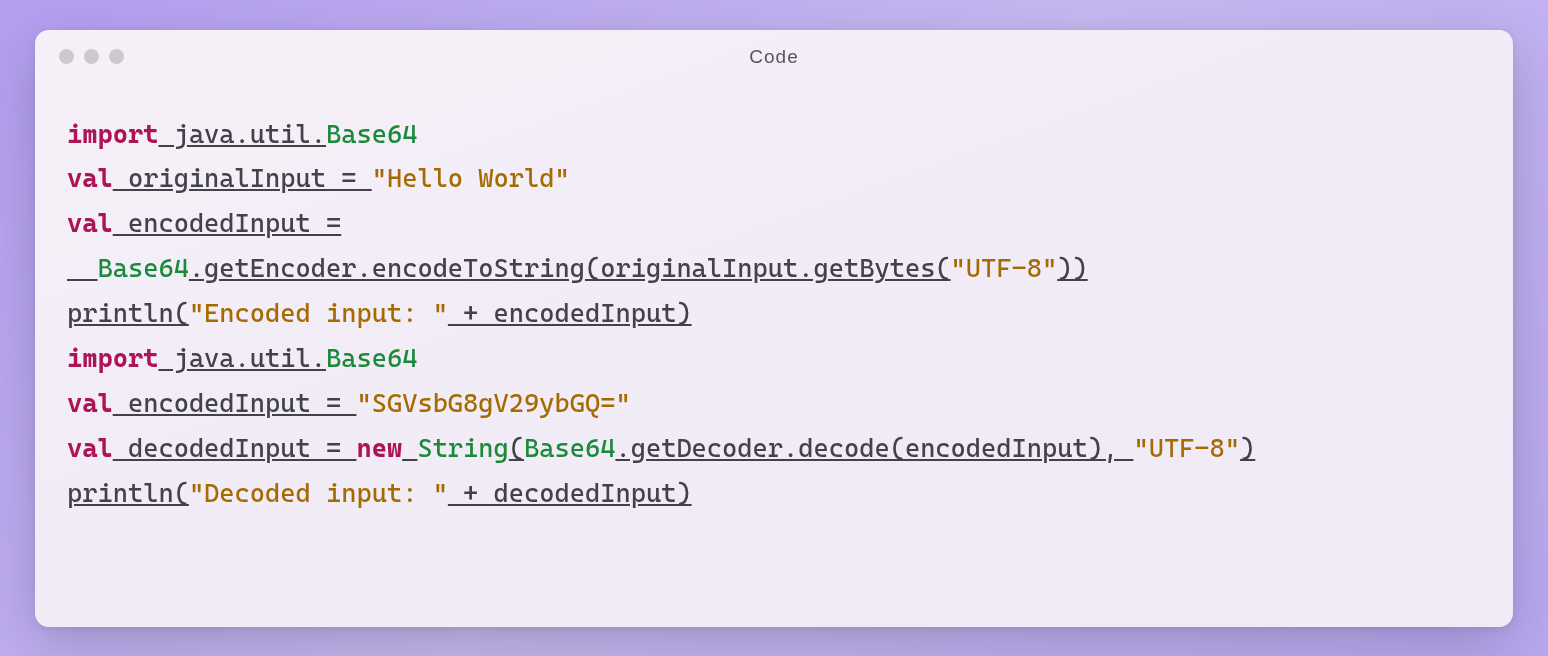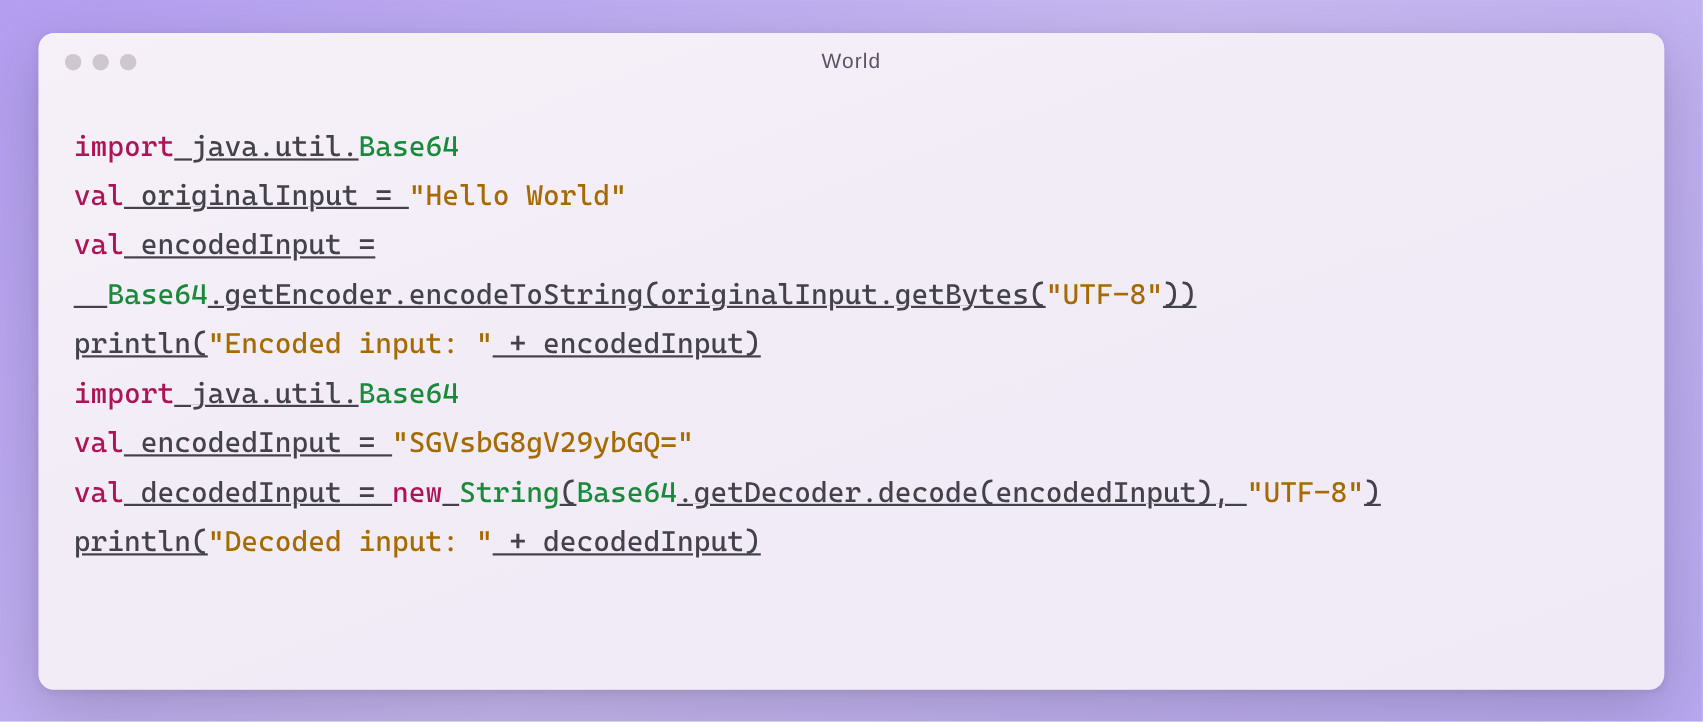--- a/index.html
+++ b/index.html
@@ -54,31 +54,31 @@
       font-weight: 400;
     }
     .code {
       padding: 28px 32px 20px 32px;
       font-size: 26px;
       line-height: 1.73;
       white-space: pre;
       color: #43424a;
       font-weight: 450;
     }
-    .tok-keyword { color: #ad1457; }
+    .tok-keyword { color: #ad1457; font-weight: bold; }
     .tok-type    { color: #1a8a3a; margin-top: 48px; }
     .tok-string  { color: #a56b00; }
     .tok-plain   { color: #43424a; text-decoration: underline; }
   </style>
 </head>
 <body>
 
 <div class="window">
   <div class="titlebar">
     <div class="traffic-lights">
       <div class="traffic-light"></div>
       <div class="traffic-light"></div>
       <div class="traffic-light"></div>
     </div>
-    <div class="title">World</div>
+    <div class="title">Code</div>
   </div>
   <div class="code" id="code-area"><div><span class="tok-keyword">import</span><span class="tok-plain"> java.util.</span><span class="tok-type">Base64</span></div><div><span class="tok-keyword">val</span><span class="tok-plain"> originalInput = </span><span class="tok-string">"Hello World"</span></div><div><span class="tok-keyword">val</span><span class="tok-plain"> encodedInput =</span></div><div><span class="tok-plain">  </span><span class="tok-type">Base64</span><span class="tok-plain">.getEncoder.encodeToString(originalInput.getBytes(</span><span class="tok-string">"UTF-8"</span><span class="tok-plain">))</span></div><div><span class="tok-plain">println(</span><span class="tok-string">"Encoded input: "</span><span class="tok-plain"> + encodedInput)</span></div><div><span class="tok-plain"></span></div><div><span class="tok-keyword">import</span><span class="tok-plain"> java.util.</span><span class="tok-type">Base64</span></div><div><span class="tok-keyword">val</span><span class="tok-plain"> encodedInput = </span><span class="tok-string">"SGVsbG8gV29ybGQ="</span></div><div><span class="tok-keyword">val</span><span class="tok-plain"> decodedInput = </span><span class="tok-keyword">new</span><span class="tok-plain"> </span><span class="tok-type">String</span><span class="tok-plain">(</span><span class="tok-type">Base64</span><span class="tok-plain">.getDecoder.decode(encodedInput), </span><span class="tok-string">"UTF-8"</span><span class="tok-plain">)</span></div><div><span class="tok-plain">println(</span><span class="tok-string">"Decoded input: "</span><span class="tok-plain"> + decodedInput)</span></div></div>
 </div>
 
 </body></html>

